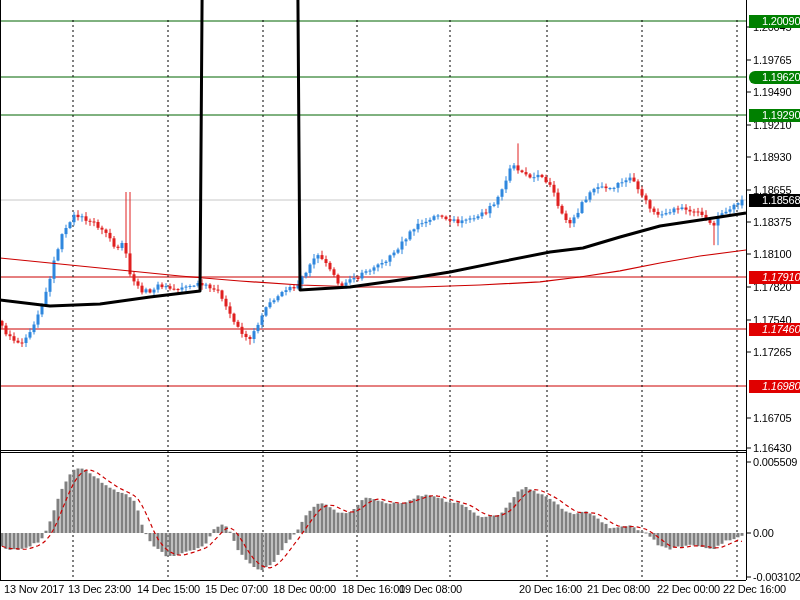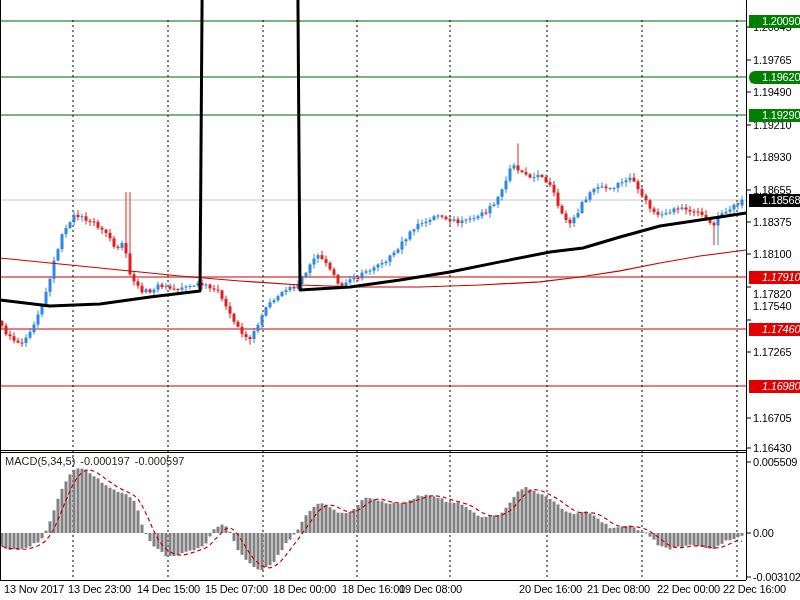--- a/index.html
+++ b/index.html
@@ -625,35 +625,32 @@
       <line x1="746" y1="533" x2="751" y2="533" stroke="#000" stroke-width="1"></line>
       <line x1="746" y1="577" x2="751" y2="577" stroke="#000" stroke-width="1"></line>
     </svg>
 
   <div class="hit" style="left:0;top:0;width:746px;height:450px;"></div>
   <div class="hit" style="left:0;top:452px;width:746px;height:128px;"></div>
   <div class="hit" style="left:746px;top:0;width:54px;height:580px;"></div>
   <div class="hit" style="left:0;top:580px;width:746px;height:20px;"></div>
 
 
-  <div id="macd-label">
-    <span>MACD(5,34,5)</span><span>-0.000197</span><span>-0.000597</span>
-  </div>
 
   <div id="labels-root">
       <div class="lbl tick-lbl" style="top: 21px;">1.20045</div>
       <div class="lbl tick-lbl" style="top: 54px;">1.19765</div>
       <div class="lbl tick-lbl" style="top: 86px;">1.19490</div>
       <div class="lbl tick-lbl" style="top: 119px;">1.19210</div>
       <div class="lbl tick-lbl" style="top: 151px;">1.18930</div>
       <div class="lbl tick-lbl" style="top: 184px;">1.18655</div>
       <div class="lbl tick-lbl" style="top: 216px;">1.18375</div>
       <div class="lbl tick-lbl" style="top: 248px;">1.18100</div>
-      <div class="lbl tick-lbl" style="top: 288px; text-align: right;">1.17820</div>
-      <div class="lbl tick-lbl" style="top: 300px;">1.17540</div>
+      <div class="lbl tick-lbl" style="top: 281px; text-align: right;">1.17820</div>
+      <div class="lbl tick-lbl" style="top: 314px;">1.17540</div>
       <div class="lbl tick-lbl" style="top: 346px;">1.17265</div>
       <div class="lbl tick-lbl" style="top: 412px;">1.16705</div>
       <div class="lbl tick-lbl" style="top: 442px;">1.16430</div>
       <div class="badge green" style="top: 15px;">1.20090</div>
       <div class="badge green" style="top: 71px; border-radius: 6px;">1.19620</div>
       <div class="badge green" style="top: 109px;">1.19290</div>
       <div class="badge black" style="top: 194px;">1.18568</div>
       <div class="badge red" style="top: 271px;">1.17910</div>
       <div class="badge red" style="top: 323px;">1.17460</div>
       <div class="badge red" style="top: 380px;">1.16980</div>

